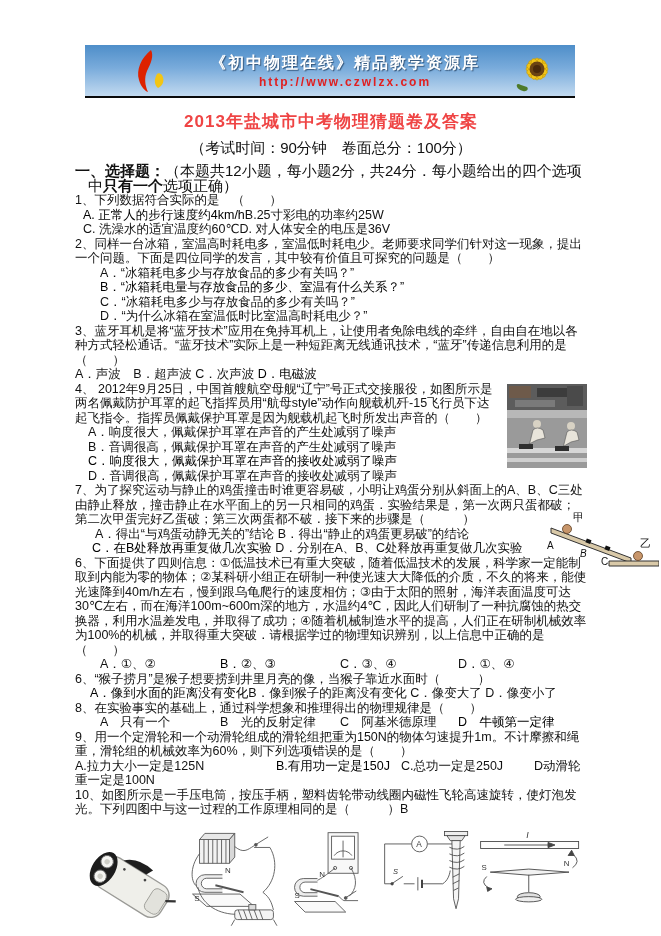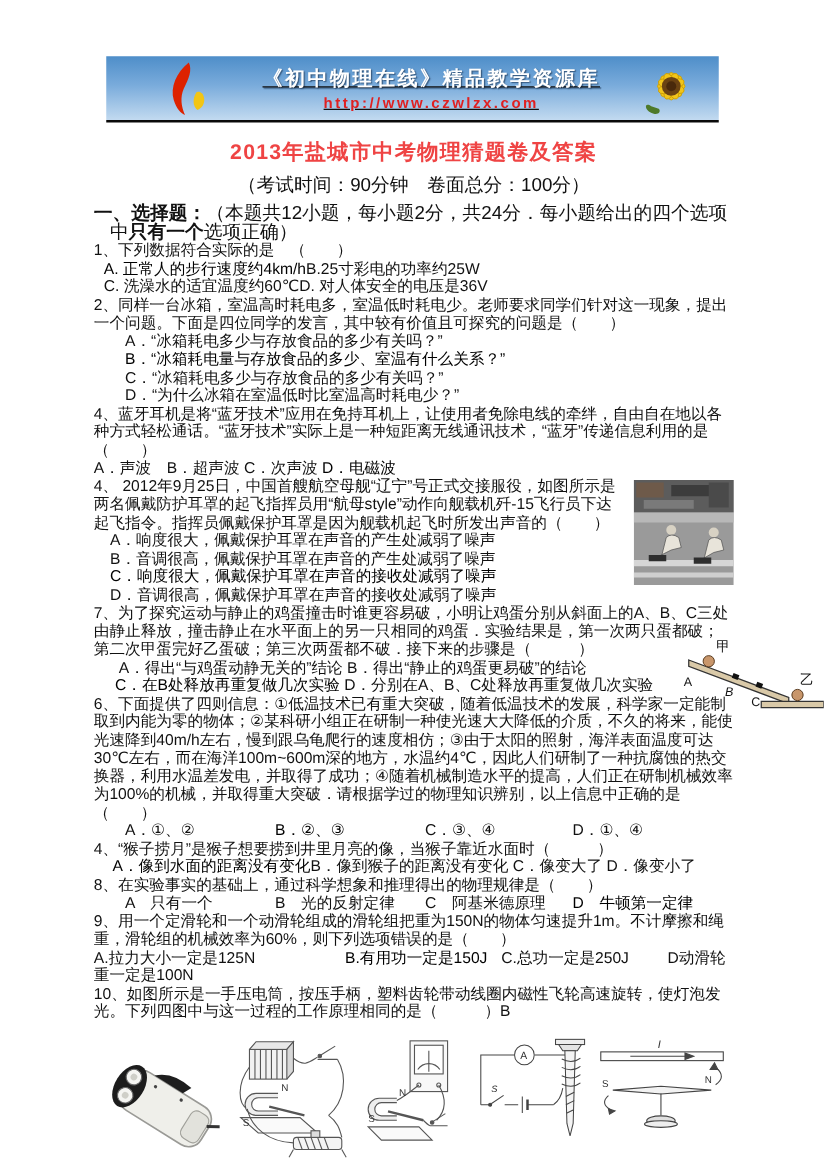--- a/index.html
+++ b/index.html
@@ -4,21 +4,21 @@
 <style>
   * { margin:0; padding:0; box-sizing:border-box; }
   html,body { width:661px; height:936px; background:#ffffff; overflow:hidden;
               font-family:"Liberation Sans","DejaVu Sans",sans-serif; color:#111; }
   .content { padding:0 74px 0 75px; }
 
   
   .banner { margin:45px 0 12px 10px; width:490px; height:53px;
             background:linear-gradient(180deg,#4e8ec9 0%,#79abdb 45%,#c2daf0 100%);
             border-bottom:2px solid #0a0a0a;
-            display:flex; align-items:center;text-decoration:underline; }
+            display:flex; align-items:center; }
   .logo { margin-left:42px; flex:0 0 auto; }
   .banner-text { flex:1; text-align:center; }
   .banner-title { color:#ffffff; font-weight:bold; font-size:16px; letter-spacing:2px;
                   text-shadow:1px 1px 1px #33557a; }
   .banner-url { color:#e02020; font-weight:bold; font-size:12px; letter-spacing:2px; margin-top:1px; }
   .sunflower { margin-right:14px; flex:0 0 auto; }
 
   .title { text-align:center; color:#ef4444; font-size:17px; font-weight:bold;
            letter-spacing:1px; margin-top:6px; }
   .exam-info { text-align:center; font-size:15px; margin-top:6px; }
@@ -93,21 +93,21 @@
 
   <p class="q">
     <span>2、同样一台冰箱，室温高时耗电多，室温低时耗电少。老师要求同学们针对这一现象，提出一个问题。下面是四位同学的发言，其中较有价值且可探究的问题是（　　）</span><br>
     <span class="ind25">A．“冰箱耗电多少与存放食品的多少有关吗？”</span><br>
     <span class="ind25 red">B．“冰箱耗电量与存放食品的多少、室温有什么关系？”</span><br>
     <span class="ind25">C．“冰箱耗电多少与存放食品的多少有关吗？”</span><br>
     <span class="ind25">D．“为什么冰箱在室温低时比室温高时耗电少？”</span>
   </p>
 
   <p class="q">
-    <span>4、蓝牙耳机是将“蓝牙技术”应用在免持耳机上，让使用者免除电线的牵绊，自由自在地以各种方式轻松通话。“蓝牙技术”实际上是一种短距离无线通讯技术，“蓝牙”传递信息利用的是（　　）</span><br>
+    <span>3、蓝牙耳机是将“蓝牙技术”应用在免持耳机上，让使用者免除电线的牵绊，自由自在地以各种方式轻松通话。“蓝牙技术”实际上是一种短距离无线通讯技术，“蓝牙”传递信息利用的是（　　）</span><br>
     <span>A．声波　B．超声波 C．次声波 </span><span class="red">D．电磁波</span>
   </p>
 
   <p class="q">
     <svg class="q4-photo" width="80" height="84" viewBox="0 0 80 84">
       <rect width="80" height="84" fill="#9a9a9a"></rect>
       <rect width="80" height="26" fill="#5c5c5c"></rect>
       <rect x="2" y="2" width="22" height="12" fill="#6e5a4a"></rect>
       <rect x="30" y="4" width="34" height="9" fill="#3c3c3c"></rect>
       <rect x="8" y="16" width="40" height="7" fill="#7a7a7a"></rect>
@@ -151,21 +151,21 @@
     <span class="ind20">A．得出“与鸡蛋动静无关的”结论 B．得出“静止的鸡蛋更易破”的结论</span><br>
     <span class="ind17 red">C．在B处释放再重复做几次实验</span><span> D．分别在A、B、C处释放再重复做几次实验</span>
   </div>
 
   <p class="q">
     <span>6、下面提供了四则信息：①低温技术已有重大突破，随着低温技术的发展，科学家一定能制取到内能为零的物体；②某科研小组正在研制一种使光速大大降低的介质，不久的将来，能使光速降到40m/h左右，慢到跟乌龟爬行的速度相仿；③由于太阳的照射，海洋表面温度可达30℃左右，而在海洋100m~600m深的地方，水温约4℃，因此人们研制了一种抗腐蚀的热交换器，利用水温差发电，并取得了成功；④随着机械制造水平的提高，人们正在研制机械效率为100%的机械，并取得重大突破．请根据学过的物理知识辨别，以上信息中正确的是（　　）</span>
     <span class="optline ind25"><span class="ob w120">A．①、②</span><span class="ob w120 red">B．②、③</span><span class="ob w118">C．③、④</span><span>D．①、④</span></span>
   </p>
 
   <p class="q">
-    <span>4、“猴子捞月”是猴子想要捞到井里月亮的像，当猴子靠近水面时（　　　）</span><br>
+    <span>6、“猴子捞月”是猴子想要捞到井里月亮的像，当猴子靠近水面时（　　　）</span><br>
     <span class="ind15 red">A．像到水面的距离没有变化</span><span>B．像到猴子的距离没有变化 C．像变大了 D．像变小了</span>
   </p>
 
   <p class="q">
     <span>8、在实验事实的基础上，通过科学想象和推理得出的物理规律是（　　）</span>
     <span class="optline ind25"><span class="ob w120">A　只有一个</span><span class="ob w120">B　光的反射定律</span><span class="ob w118">C　阿基米德原理</span><span class="red">D　牛顿第一定律</span></span>
   </p>
 
   <p class="q">
     <span>9、用一个定滑轮和一个动滑轮组成的滑轮组把重为150N的物体匀速提升1m。不计摩擦和绳重，滑轮组的机械效率为60%，则下列选项错误的是（　　）</span><br>

